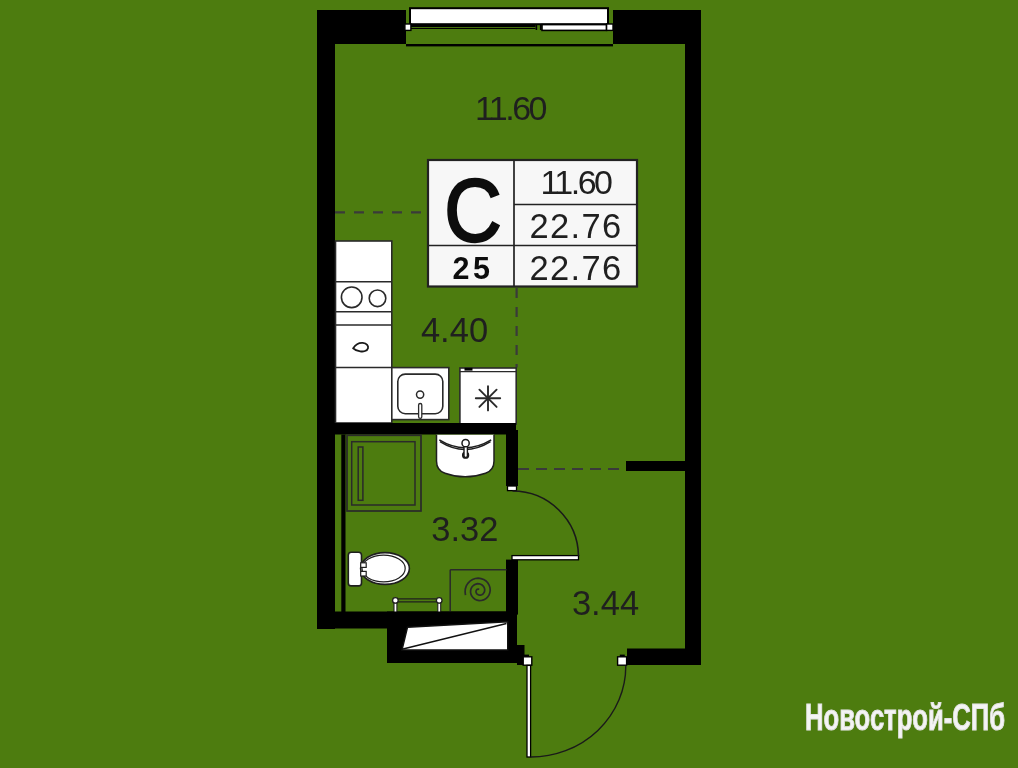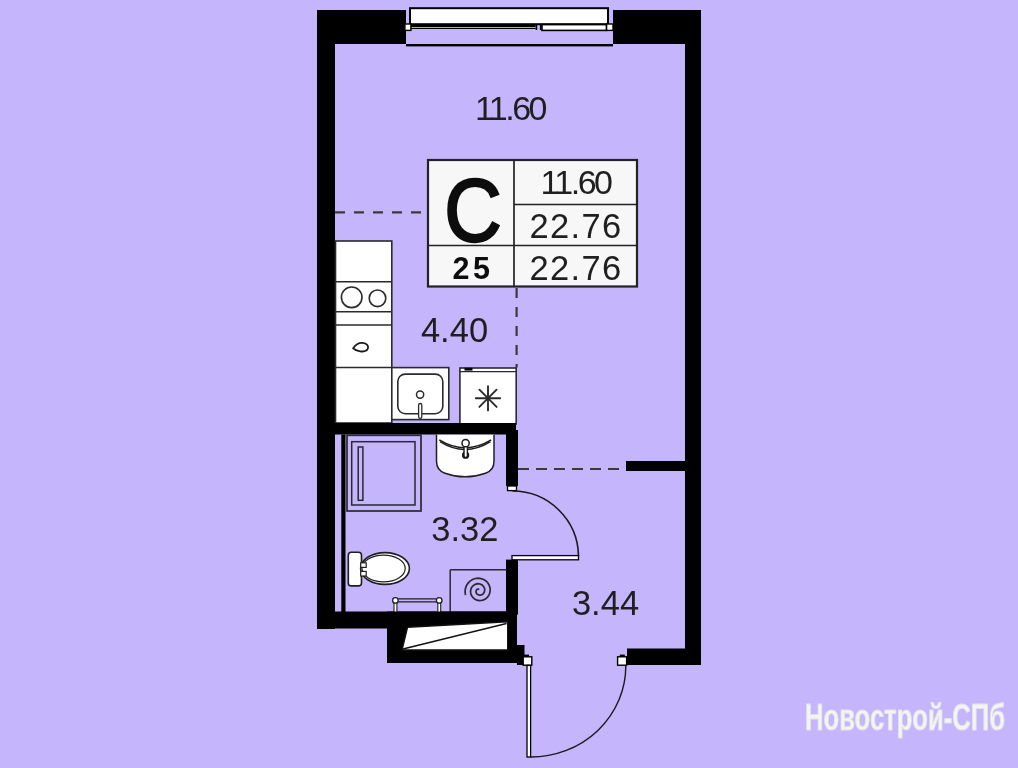--- a/index.html
+++ b/index.html
@@ -1,16 +1,16 @@
 <!DOCTYPE html>
 <html><head>
 <meta charset="utf-8">
 <style>
 html,body{margin:0;padding:0;background:#ffffff;}
-#page{position:relative;width:1018px;height:768px;background:#c4b5fd;overflow:hidden;}
+#page{position:relative;width:1018px;height:768px;background:#4d7c0f;overflow:hidden;}
 svg{display:block;}
 text{font-family:"Liberation Sans",sans-serif;}
 </style>
 </head>
 <body>
 <div id="page">
 <svg width="1018" height="768" viewBox="0 0 1018 768">
 
 <rect x="317" y="10" width="89" height="34" fill="#000"></rect>
 

